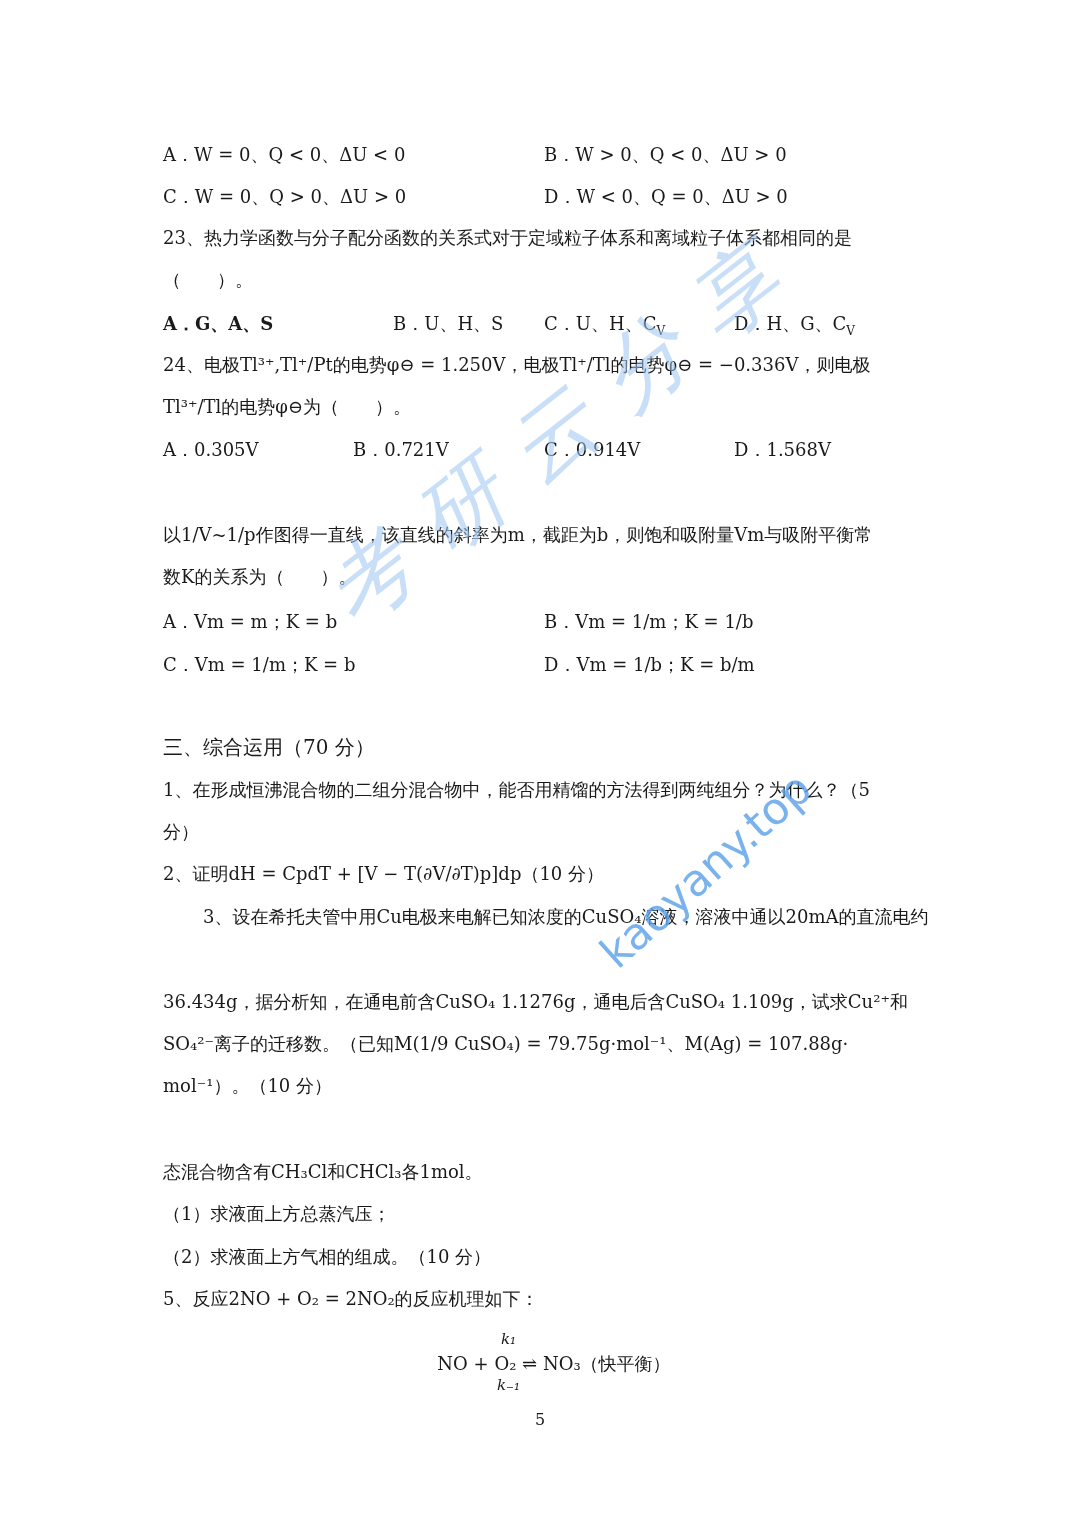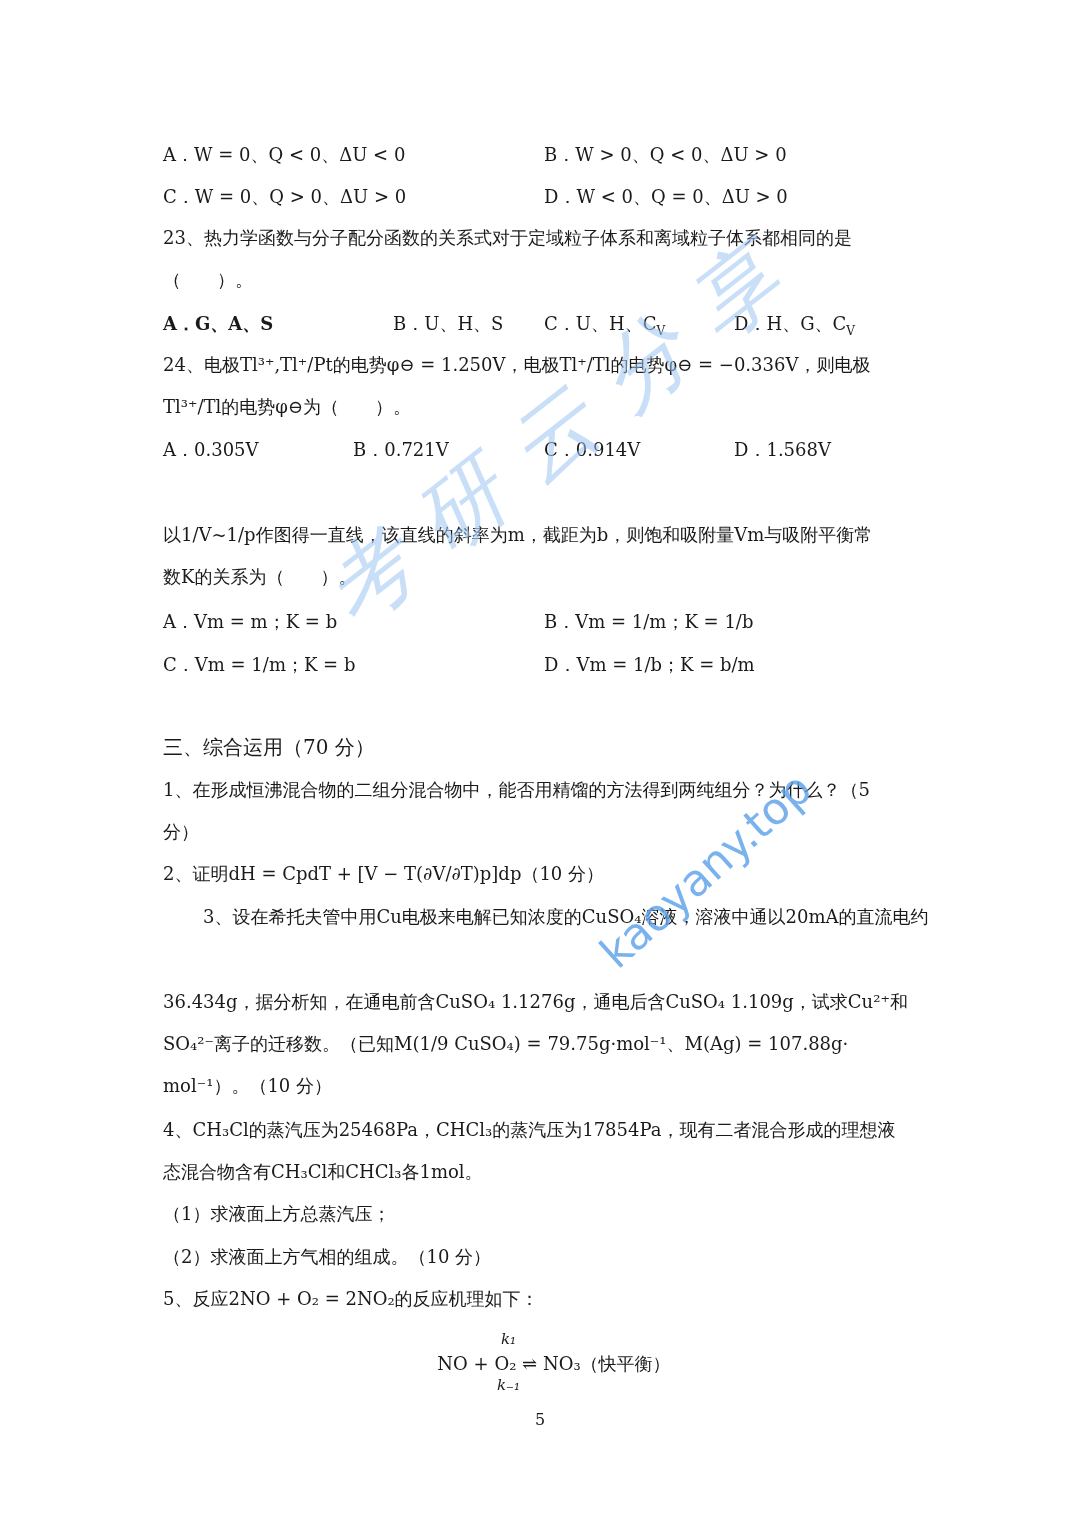--- a/index.html
+++ b/index.html
@@ -51,21 +51,20 @@
   <div class="opt" style="left:544px;top:653px;">D．Vm = 1/b；K = b/m</div>
 
   <div class="line heading" style="top:735px;">三、综合运用（70 分）</div>
   <div class="line" style="top:778px;">1、在形成恒沸混合物的二组分混合物中，能否用精馏的方法得到两纯组分？为什么？（5</div>
   <div class="line" style="top:820px;">分）</div>
   <div class="line" style="top:862px;">2、证明dH = CpdT + [V − T(∂V/∂T)p]dp（10 分）</div>
   <div class="line" style="top:905px;margin-left:40px;">3、设在希托夫管中用Cu电极来电解已知浓度的CuSO₄溶液，溶液中通以20mA的直流电约</div>
   <div class="line" style="top:990px;text-align:center;">36.434g，据分析知，在通电前含CuSO₄ 1.1276g，通电后含CuSO₄ 1.109g，试求Cu²⁺和</div>
   <div class="line" style="top:1032px;">SO₄²⁻离子的迁移数。（已知M(1/9 CuSO₄) = 79.75g·mol⁻¹、M(Ag) = 107.88g·</div>
   <div class="line" style="top:1074px;">mol⁻¹）。（10 分）</div>
-  <div class="line" style="top:1118px;">4、CH₃Cl的蒸汽压为25468Pa，CHCl₃的蒸汽压为17854Pa，现有二者混合形成的理想液</div>
   <div class="line" style="top:1160px;">态混合物含有CH₃Cl和CHCl₃各1mol。</div>
   <div class="line" style="top:1202px;">（1）求液面上方总蒸汽压；</div>
   <div class="line" style="top:1245px;">（2）求液面上方气相的组成。（10 分）</div>
   <div class="line" style="top:1287px;">5、反应2NO + O₂ = 2NO₂的反应机理如下：</div>
 
   <div class="rate" style="left:501px;top:1330px;">k₁</div>
   <div class="center-eq" style="top:1352px;">NO + O₂ ⇌ NO₃（快平衡）</div>
   <div class="rate" style="left:497px;top:1376px;">k₋₁</div>
 
   <div class="pagenum">5</div>

